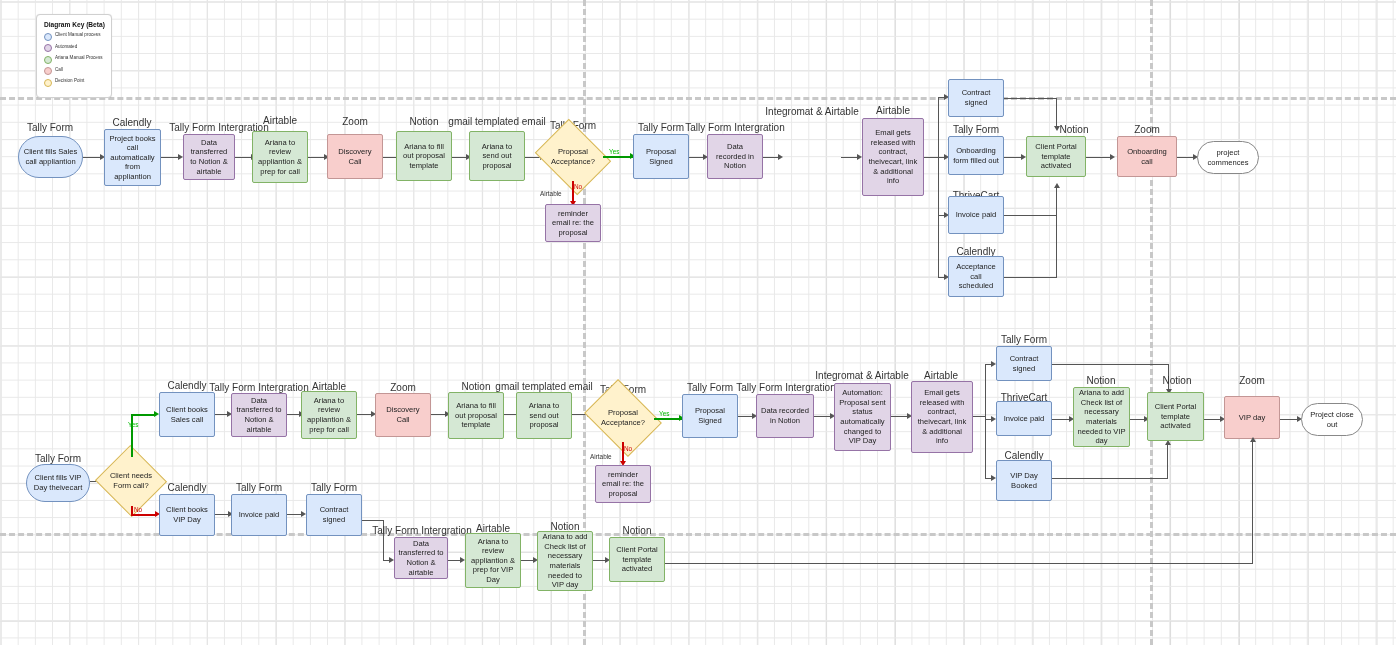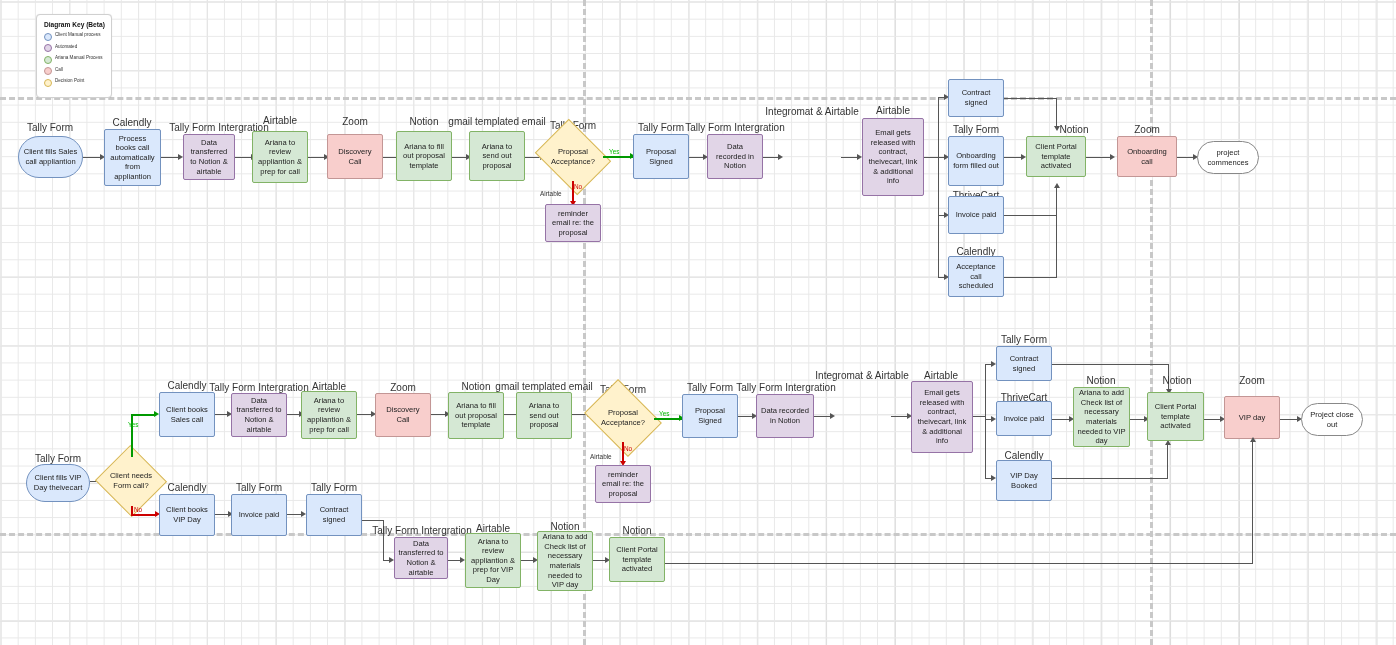--- a/index.html
+++ b/index.html
@@ -123,21 +123,21 @@
   <div class="lbl" style="left:50px;top:122px;">Tally Form</div>
   <div class="node n-blue term" style="left:18px;top:136px;width:65px;height:42px;">
     <span>Client fills Sales call appliantion</span>
     </div>
 
   <div class="ln h" style="left:83px;top:157px;width:19px;"></div>
   <div class="ar r" style="left:100px;top:154px;"></div>
 
   <div class="lbl" style="left:132px;top:117px;">Calendly</div>
   <div class="node n-blue" style="left:104px;top:129px;width:57px;height:57px;">
-    <span>Process books call automatically from appliantion</span>
+    <span>Project books call automatically from appliantion</span>
     </div>
 
   <div class="ln h" style="left:161px;top:157px;width:19px;"></div>
   <div class="ar r" style="left:178px;top:154px;"></div>
 
   <div class="lbl" style="left:219px;top:122px;">Tally Form Intergration</div>
   <div class="node n-purple" style="left:183px;top:134px;width:52px;height:46px;">
     <span>Data transferred to Notion &amp; airtable</span>
     </div>
 
@@ -230,21 +230,21 @@
   <div class="ar r" style="left:944px;top:212px;"></div>
   <div class="ln h" style="left:938px;top:277px;width:8px;"></div>
   <div class="ar r" style="left:944px;top:274px;"></div>
 
   <div class="lbl" style="left:976px;top:79px;">Tally Form</div>
   <div class="node n-blue" style="left:948px;top:79px;width:56px;height:38px;">
     <span>Contract signed</span>
     </div>
 
   <div class="lbl" style="left:976px;top:124px;">Tally Form</div>
-  <div class="node n-blue" style="left:948px;top:136px;width:56px;height:50px;">
+  <div class="node n-blue" style="left:948px;top:136px;width:56px;height:39px;">
     <span>Onboarding form filled out</span>
     </div>
 
   <div class="lbl" style="left:976px;top:190px;">ThriveCart</div>
   <div class="node n-blue" style="left:948px;top:196px;width:56px;height:38px;">
     <span>Invoice paid</span>
     </div>
 
   <div class="lbl" style="left:976px;top:246px;">Calendly</div>
   <div class="node n-blue" style="left:948px;top:256px;width:56px;height:41px;">
@@ -383,20 +383,23 @@
 
   <div class="lbl" style="left:786px;top:382px;">Tally Form Intergration</div>
   <div class="node n-purple" style="left:756px;top:394px;width:58px;height:44px;">
     <span>Data recorded in Notion</span>
     </div>
 
   <div class="ln h" style="left:814px;top:416px;width:18px;"></div>
   <div class="ar r" style="left:830px;top:413px;"></div>
 
   <div class="lbl" style="left:862px;top:370px;">Integromat &amp; Airtable</div>
+  <div class="node n-purple" style="left:834px;top:383px;width:57px;height:68px;">
+    <span>Automation: Proposal sent status automatically changed to VIP Day</span>
+    </div>
 
   <div class="ln h" style="left:891px;top:416px;width:18px;"></div>
   <div class="ar r" style="left:907px;top:413px;"></div>
 
   <div class="lbl" style="left:941px;top:370px;">Airtable</div>
   <div class="node n-purple" style="left:911px;top:381px;width:62px;height:72px;">
     <span>Email gets released with contract, theivecart, link &amp; additional info</span>
     </div>
 
   <div class="ln h" style="left:973px;top:416px;width:12px;"></div>

